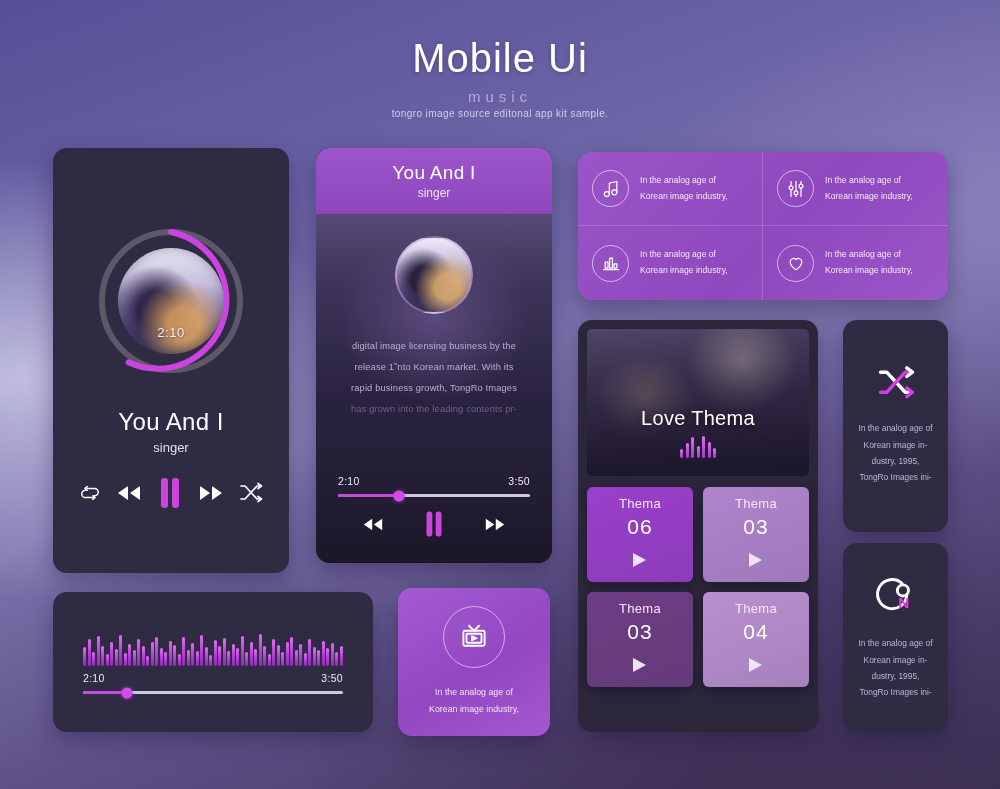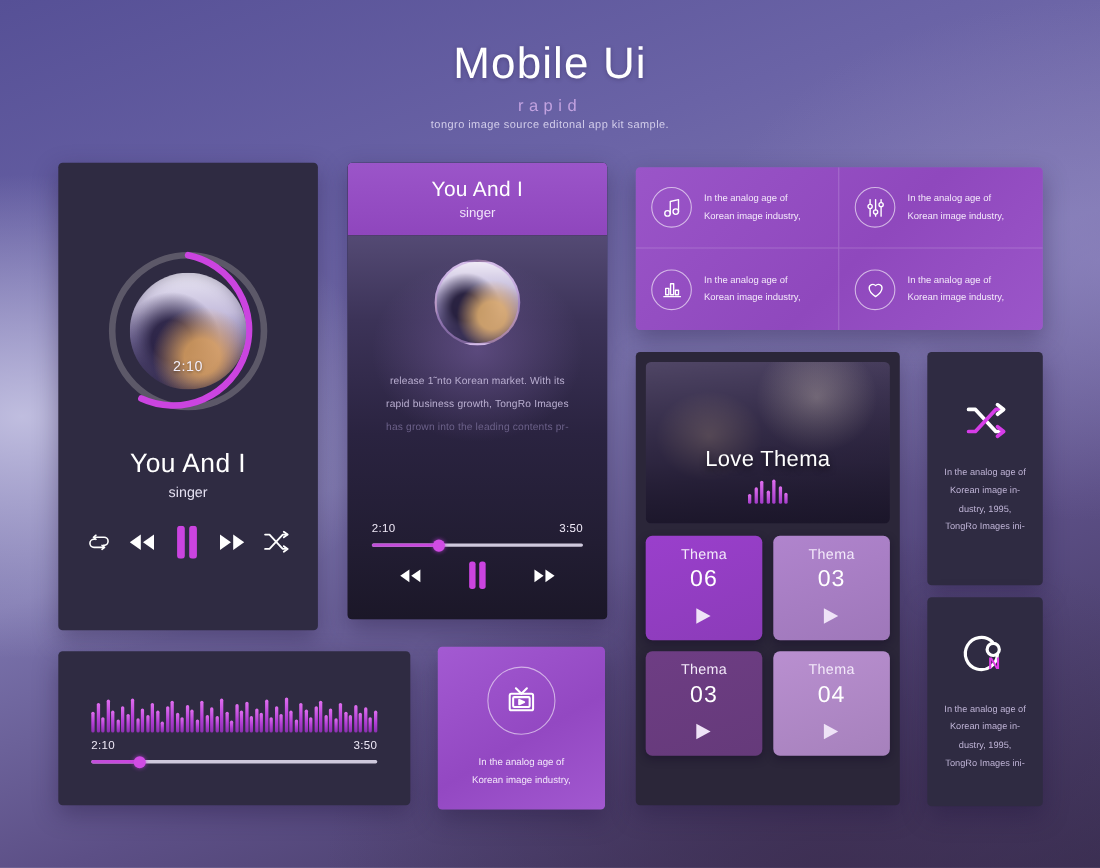--- a/index.html
+++ b/index.html
@@ -25,21 +25,21 @@
     margin-top: 7px; font-size: 15px; letter-spacing: 5px; color: #caa8e6;
     font-weight: 300; opacity: .92;
   }
   .hdr-desc {
     margin-top: 3px; font-size: 10px; color: #ded9f2; letter-spacing: .4px;
     font-weight: 300; opacity: .9;
   }
 
   
   .card {
-    position: absolute; border-radius: 4px;
+    position: absolute; border-radius: 14px;
     box-shadow: 0 8px 22px rgba(35,22,60,0.38);
     overflow: hidden;
   }
   .dark { background: #2f2b42; }
 
   
   #player-circle { left: 53px; top: 148px; width: 236px; height: 425px; }
   .ring-wrap { position: absolute; left: 50%; top: 76px; transform: translateX(-50%);
                width: 154px; height: 154px; }
   .ring-wrap svg { display: block; }
@@ -166,21 +166,21 @@
            display: flex; align-items: center; justify-content: center; margin-bottom: 16px; }
   .tv-tx { font-size: 8.8px; line-height: 1.95; color: #f2e6fa; text-align: center; font-weight: 300; }
 </style>
 </head>
 <body>
 
 <div class="stage">
 
   <div class="hdr">
     <div class="hdr-title">Mobile Ui</div>
-    <div class="hdr-sub">rapid</div>
+    <div class="hdr-sub">music</div>
     <div class="hdr-desc">tongro image source editonal app kit sample.</div>
   </div>
 
   <div class="card dark" id="player-circle">
     <div class="ring-wrap">
       <svg width="154" height="154" viewBox="0 0 154 154">
         <circle cx="77" cy="77" r="69" fill="none" stroke="#5c5868" stroke-width="6"></circle>
         <path d="M77 8 A69 69 0 1 1 34.5 138.3" fill="none" stroke="#cb44e0" stroke-width="6" stroke-linecap="round"></path>
       </svg>
       <div class="art">
@@ -235,20 +235,21 @@
   </div>
 
   <div class="card" id="player-detail">
     <div class="pd-head">
       <div class="pd-head-title">You And I</div>
       <div class="pd-head-sub">singer</div>
     </div>
     <div class="pd-body">
       <div class="pd-art"></div>
       <div class="pd-text">
+        <div>digital image licensing business by the</div>
         <div>release 1˜nto Korean market. With its</div>
         <div>rapid business growth, TongRo Images</div>
         <div class="faint">has grown into the leading contents pr-</div>
       </div>
 
       <div class="pd-bar">
         <div class="bar-times">
           <span>2:10</span>
           <span>3:50</span>
         </div>

